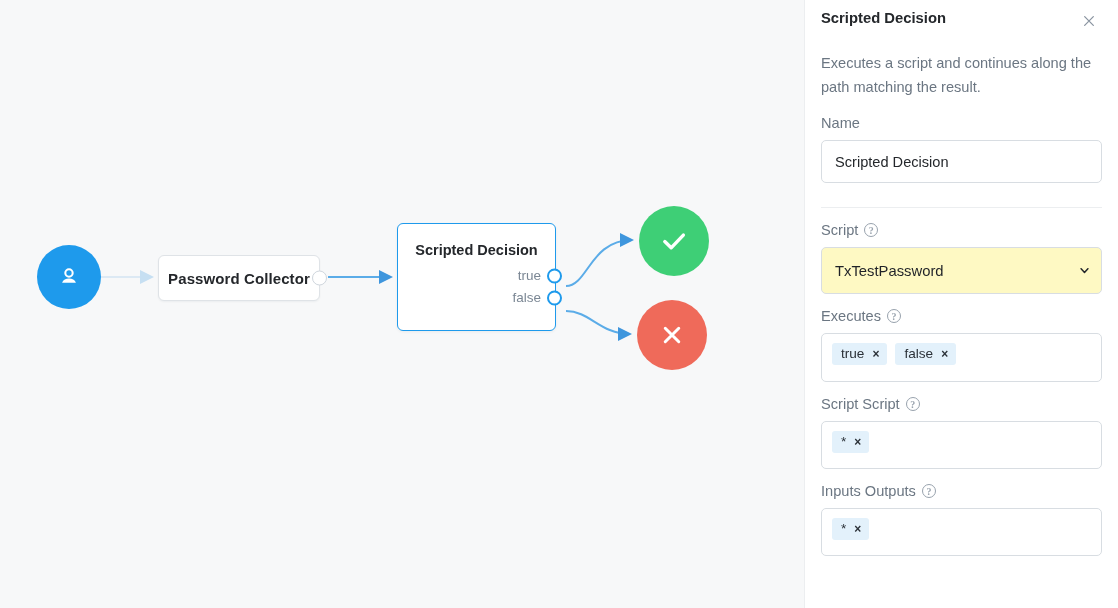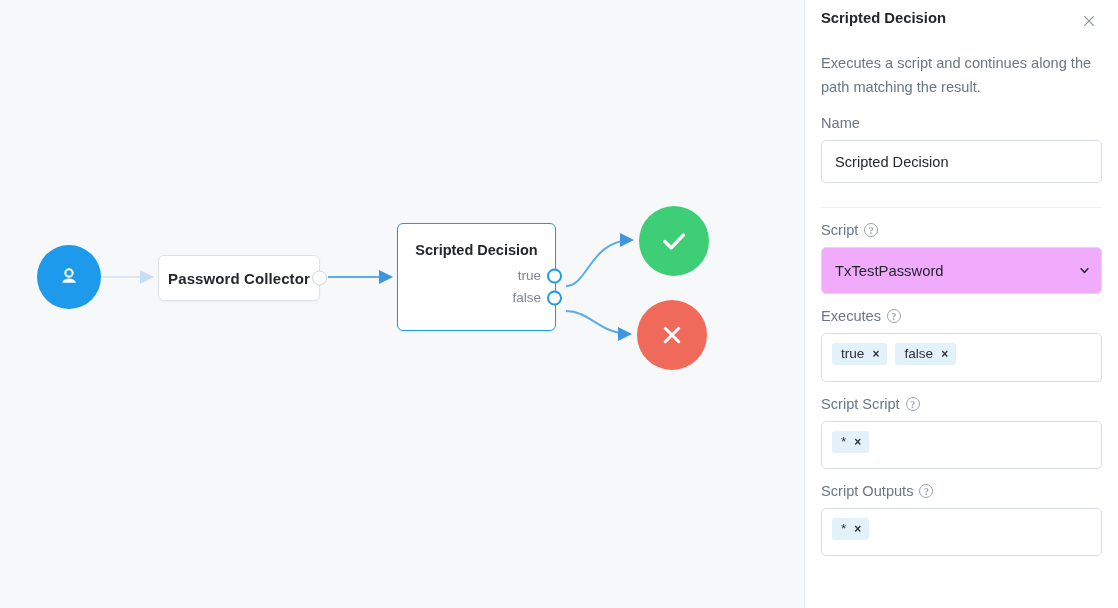--- a/index.html
+++ b/index.html
@@ -123,21 +123,21 @@
     background: #fff; padding: 0 13px;
     font-size: 14.6px; color: #24272b;
     font-family: "Liberation Sans", sans-serif;
     outline: none;
   }
   .divider { height: 1px; background: #eceef0; margin-top: 24px; }
   .select-wrap { position: relative; }
   .select-box {
     width: 100%; height: 47px;
     border: 1px solid #d8dde2; border-radius: 5px;
-    background: #f0abfc; padding: 0 30px 0 13px;
+    background: #fef9c3; padding: 0 30px 0 13px;
     display: flex; align-items: center;
     font-size: 14.8px; color: #1f2227;
     cursor: pointer;
   }
   .chev {
     position: absolute; right: 13px; top: 50%;
     transform: translateY(-55%);
     width: 9px; height: 9px; pointer-events: none;
   }
   .chip-box {
@@ -284,21 +284,21 @@
       <div class="chip-box" style="min-height:48px">
         <span class="chip">
           <span>*</span>
           <span class="chip-x">×</span>
         </span>
       </div>
     </div>
 
     <div class="field">
       <div class="field-label">
-        <span>Script Outputs</span>
+        <span>Inputs Outputs</span>
         <span class="help-icon">?</span>
       </div>
       <div class="chip-box" style="min-height:48px">
         <span class="chip">
           <span>*</span>
           <span class="chip-x">×</span>
         </span>
       </div>
     </div>
 

